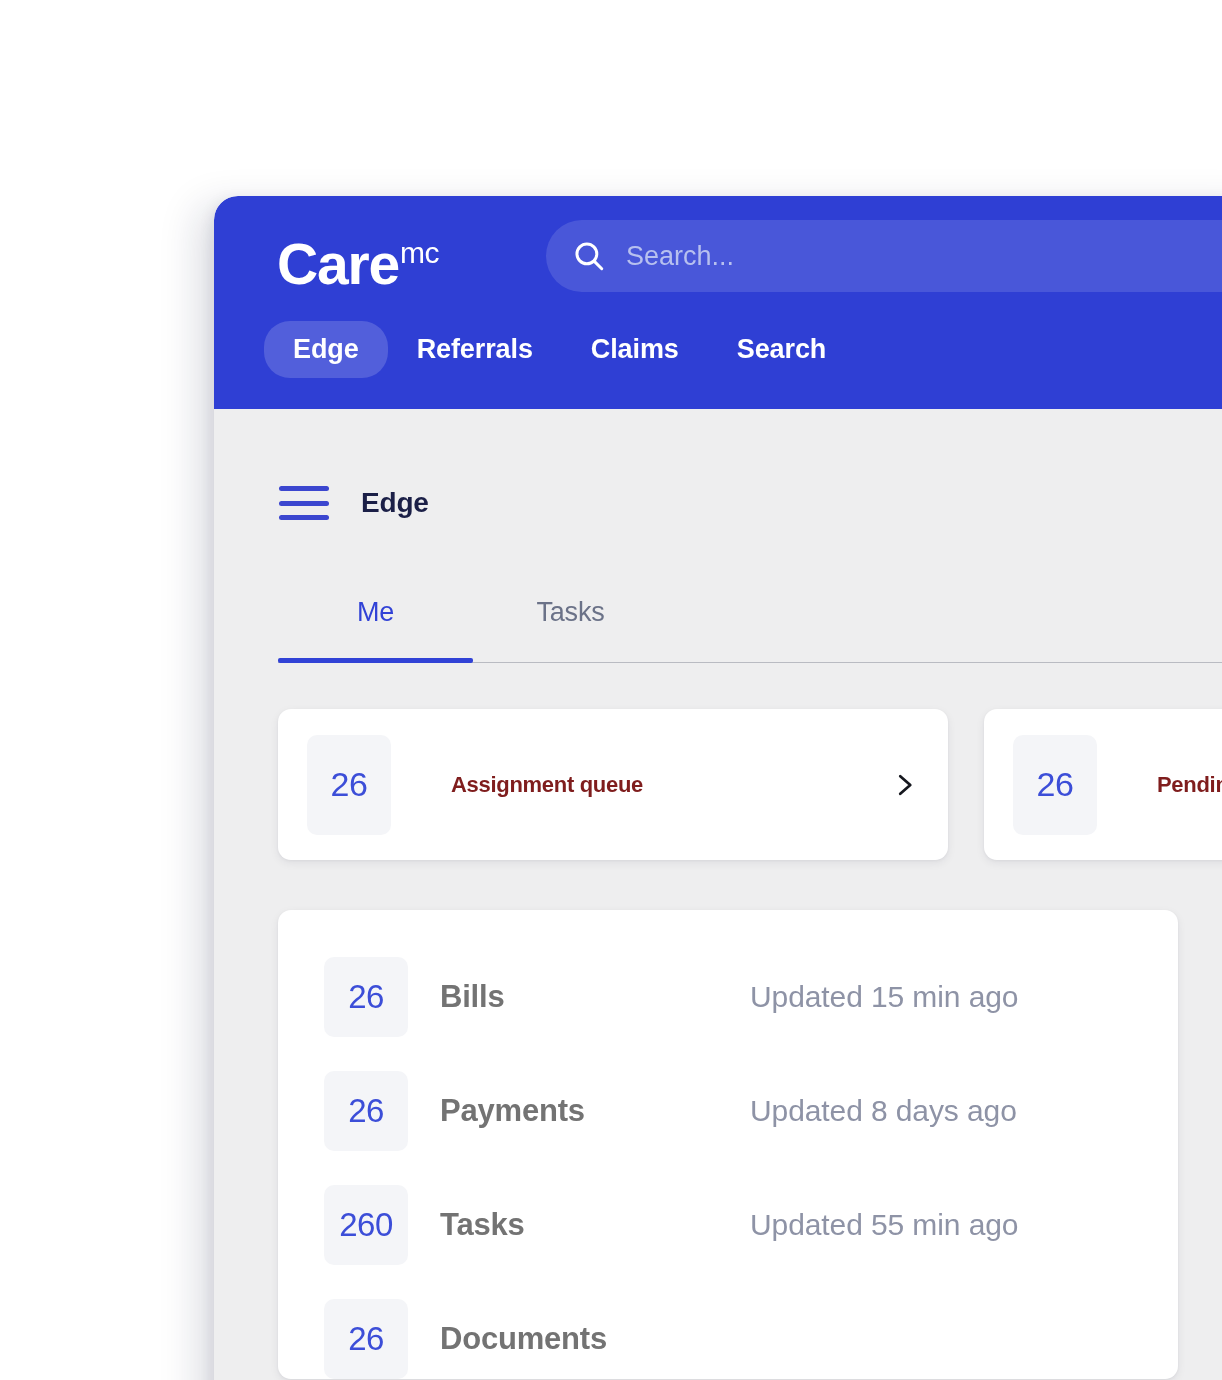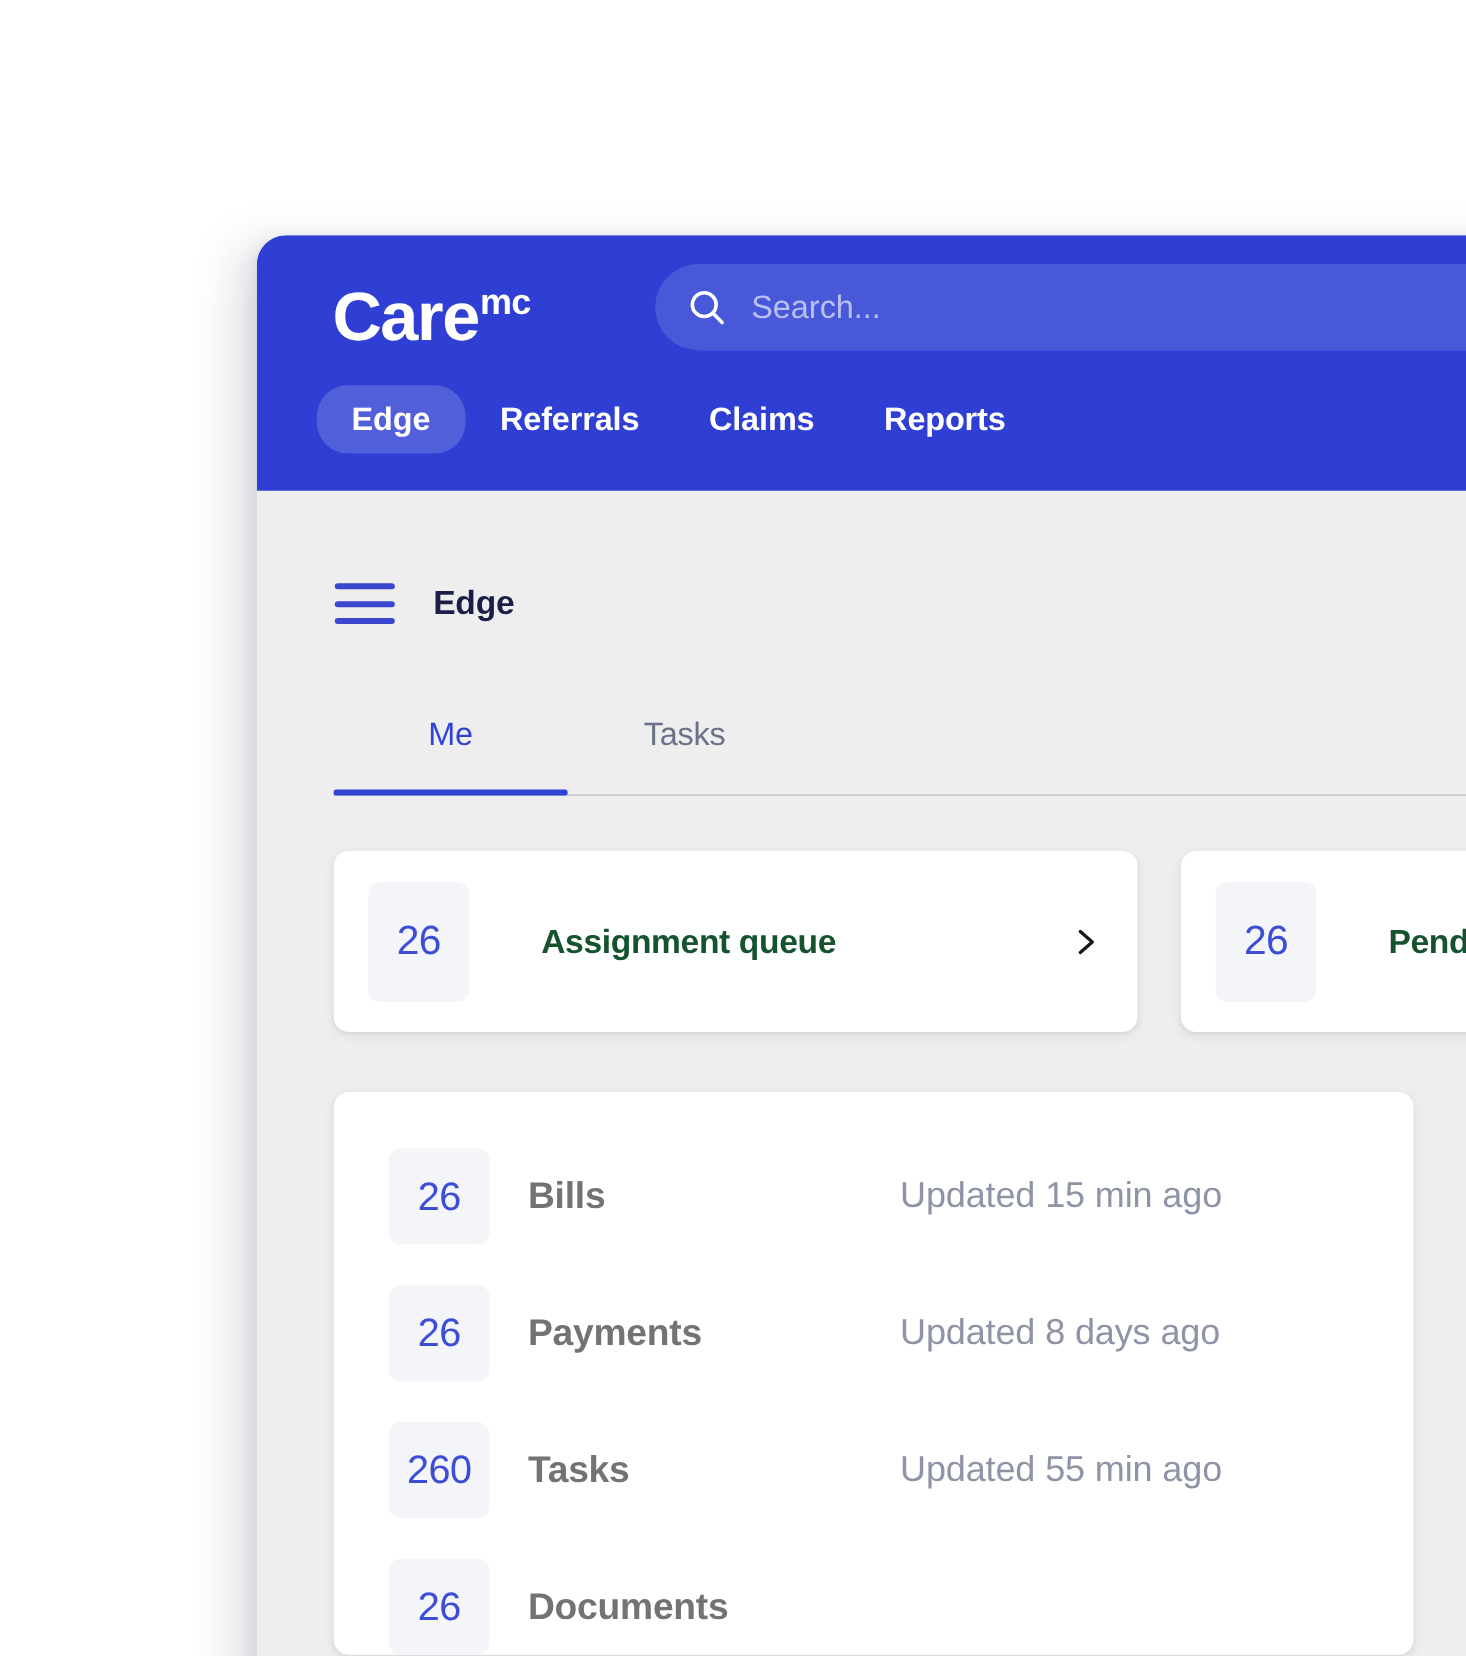--- a/index.html
+++ b/index.html
@@ -47,21 +47,21 @@
     user-select: none;
   }
   .brand-word {
     font-size: 57px;
     font-weight: 700;
     letter-spacing: -1.2px;
     line-height: 1;
   }
   .brand-sup {
     font-size: 30px;
-    font-weight: 700;
+    font-weight: 400;
     line-height: 1;
     margin-top: 2px;
     margin-left: 1px;
     letter-spacing: -0.5px;
   }
 
   
   .search-box {
     position: absolute;
     left: 332px;
@@ -189,23 +189,23 @@
     justify-content: center;
     flex: none;
   }
   .badge-num {
     font-size: 34px;
     font-weight: 400;
     color: #3c4ed8;
     letter-spacing: -0.5px;
   }
   .stat-label {
-    font-size: 28px;
-    font-weight: 700;
-    color: #14532d;
+    font-size: 22px;
+    font-weight: 700;
+    color: #7f1d1d;
     letter-spacing: -0.3px;
     margin-left: 60px;
     white-space: nowrap;
   }
   .chevron { margin-left: auto; width: 30px; height: 30px; display:block; }
 
   
   .list-card {
     margin: 50px 0 0 64px;
     width: 900px;
@@ -272,21 +272,21 @@
         <circle cx="10.5" cy="10.5" r="7"></circle>
         <line x1="15.6" y1="15.6" x2="21" y2="21"></line>
       </svg>
       <input class="search-input" type="text" placeholder="Search..." style="">
     </div>
 
     <div class="nav">
       <div class="nav-item active">Edge</div>
       <div class="nav-item">Referrals</div>
       <div class="nav-item">Claims</div>
-      <div class="nav-item">Reports</div>
+      <div class="nav-item">Search</div>
     </div>
   </div>
 
   <div class="content">
 
     <div class="page-head">
       <div class="hamburger">
         <span></span>
           <span></span>
           <span></span>

